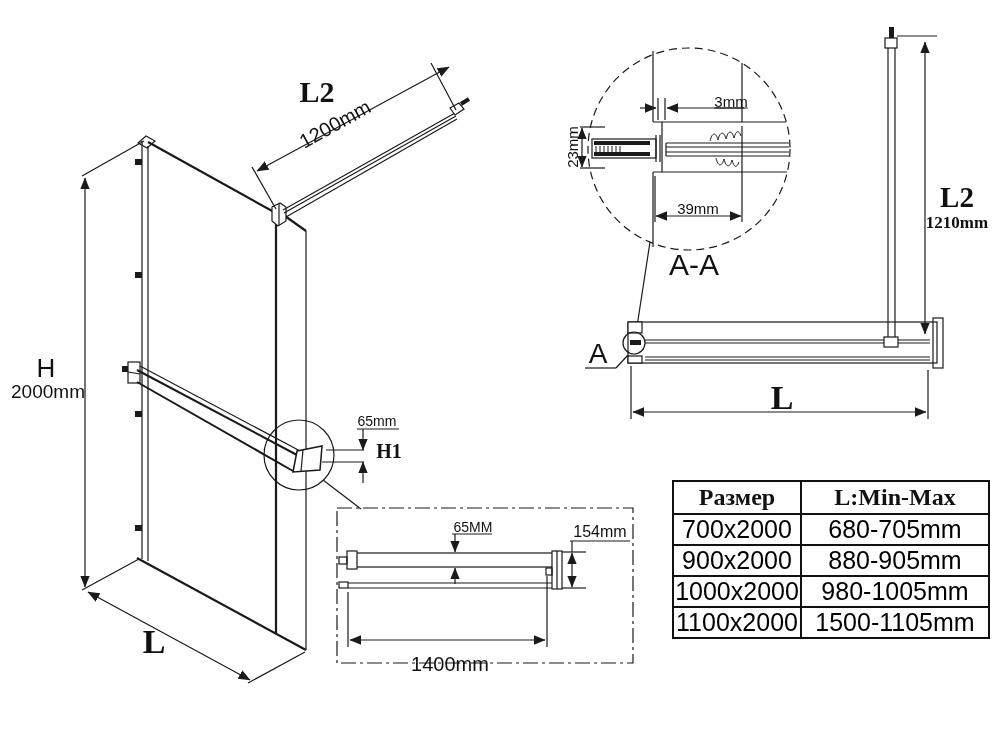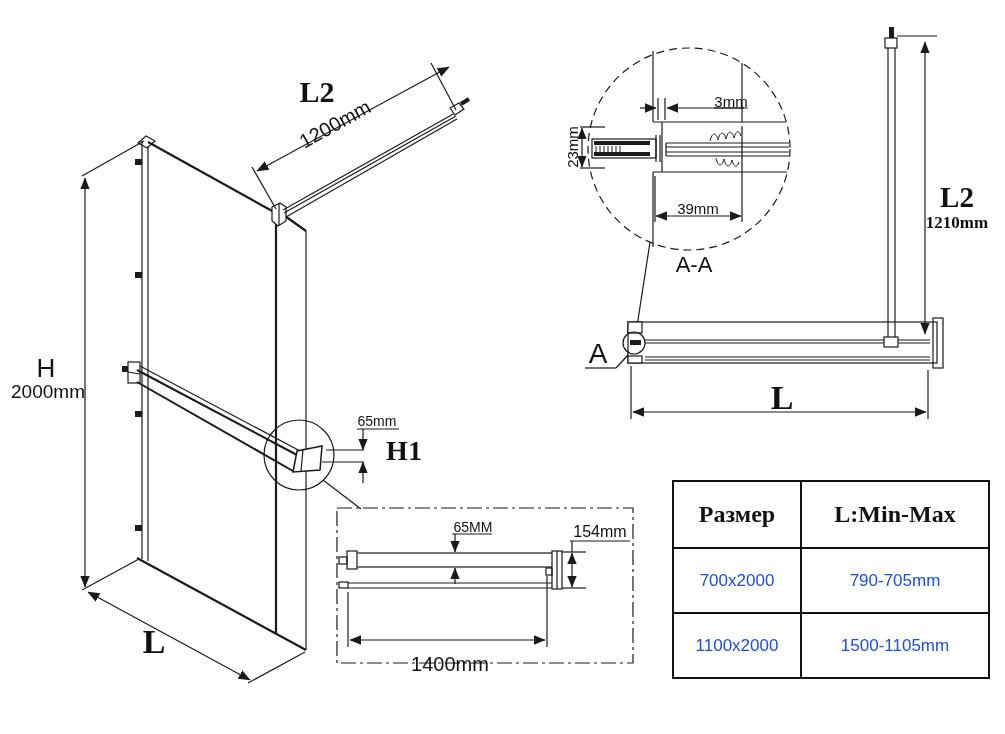--- a/index.html
+++ b/index.html
@@ -13,27 +13,27 @@
     white-space:nowrap;color:#111;line-height:1;
   }
   .serif{font-family:"Liberation Serif",serif;font-weight:bold;}
   .rot29{transform:translate(-50%,-50%) rotate(-29deg);}
   .rot90{transform:translate(-50%,-50%) rotate(-90deg);}
   table.sizes{
     position:absolute;left:672px;top:480px;width:318px;
     border-collapse:collapse;table-layout:fixed;background:#fff;
   }
   table.sizes th,table.sizes td{
-    border:2px solid #111;text-align:center;vertical-align:middle;padding:17px;
+    border:2px solid #111;text-align:center;vertical-align:middle;padding:0;
   }
   table.sizes th{
     height:31px;font-family:"Liberation Serif",serif;font-weight:bold;font-size:24px;
   }
   table.sizes td{
-    height:29px;font-family:"Liberation Sans",sans-serif;font-size:17px;color:#1d4ed8;
+    height:29px;font-family:"Liberation Sans",sans-serif;font-size:25px;color:#000000;
   }
 </style>
 </head>
 <body>
 
 <div class="stage">
 
 <svg width="1005" height="734" viewBox="0 0 1005 734">
   <defs>
     <marker id="arr" viewBox="0 0 10 10" refX="9.5" refY="5" markerWidth="10" markerHeight="10" orient="auto-start-reverse">
@@ -225,23 +225,23 @@
     </g>
   </g>
 </svg>
 
 <div class="lbl serif" style="left:317px;top:92px;font-size:30px;">L2</div>
 <div class="lbl rot29" style="left:335px;top:124px;font-size:20px;">1200mm</div>
 <div class="lbl" style="left:46px;top:368px;font-size:26px;">H</div>
 <div class="lbl" style="left:48px;top:391px;font-size:19px;">2000mm</div>
 <div class="lbl serif" style="left:154px;top:642px;font-size:34px;">L</div>
 <div class="lbl" style="left:377px;top:421px;font-size:14px;">65mm</div>
-<div class="lbl serif" style="left:404px;top:451px;font-size:28px;">H1</div>
-
-<div class="lbl" style="left:694px;top:265px;font-size:22px;">A-A</div>
+<div class="lbl serif" style="left:389px;top:451px;font-size:20px;">H1</div>
+
+<div class="lbl" style="left:694px;top:265px;font-size:30px;">A-A</div>
 <div class="lbl" style="left:731px;top:101px;font-size:15px;text-decoration:underline;">3mm</div>
 <div class="lbl rot90" style="left:572px;top:147px;font-size:15px;">23mm</div>
 <div class="lbl" style="left:698px;top:208px;font-size:15px;text-align:center;">39mm</div>
 <div class="lbl" style="left:598px;top:354px;font-size:28px;">A</div>
 
 <div class="lbl serif" style="left:957px;top:197px;font-size:29px;">L2</div>
 <div class="lbl serif" style="left:957px;top:222px;font-size:17px;">1210mm</div>
 <div class="lbl serif" style="left:782px;top:398px;font-size:34px;">L</div>
 
 <div class="lbl" style="left:473px;top:527px;font-size:14px;">65MM</div>
@@ -253,21 +253,29 @@
         <col style="width:128px">
         <col>
       </colgroup>
   <tbody>
         <tr>
     <th>Размер</th>
     <th>L:Min-Max</th>
   </tr>
   <tr>
     <td>700x2000</td>
-    <td>790-705mm</td>
+    <td>680-705mm</td>
+  </tr>
+  <tr>
+    <td>900x2000</td>
+    <td>880-905mm</td>
+  </tr>
+  <tr>
+    <td>1000x2000</td>
+    <td>980-1005mm</td>
   </tr>
   <tr>
     <td>1100x2000</td>
     <td>1500-1105mm</td>
   </tr>
 </tbody>
     </table>
 
 </div>
 

